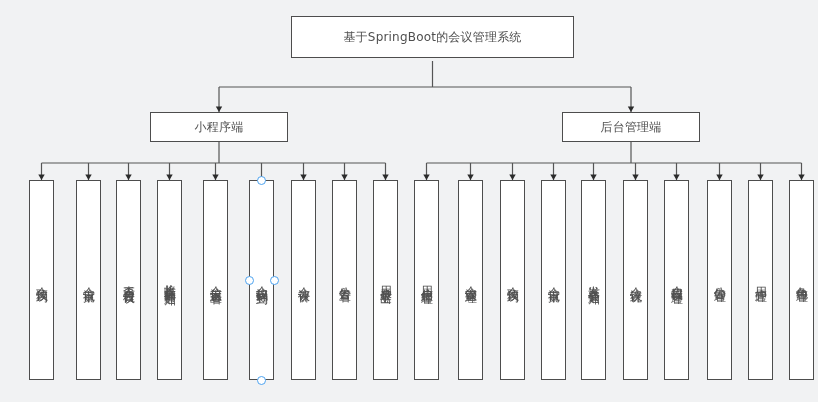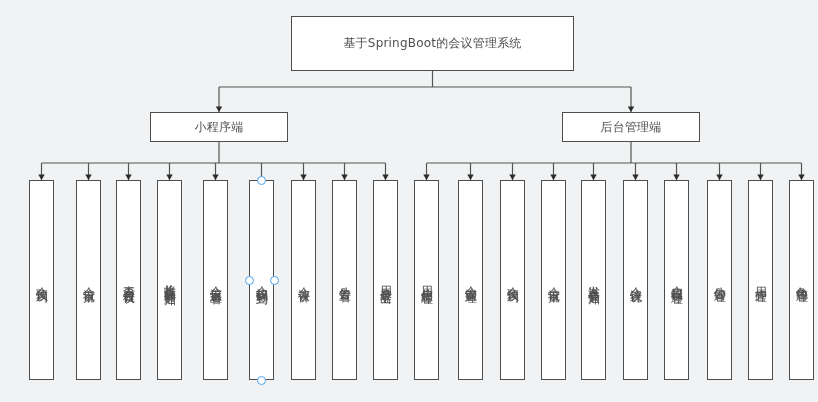--- a/index.html
+++ b/index.html
@@ -130,21 +130,21 @@
       <line x1="676.5" y1="163" x2="676.5" y2="180" stroke="#555555" stroke-width="1.2"></line>
       <path d="M673.3,174.5 L679.7,174.5 L676.5,180 Z" fill="#2b2b2b"></path>
       <line x1="719.5" y1="163" x2="719.5" y2="180" stroke="#555555" stroke-width="1.2"></line>
       <path d="M716.3,174.5 L722.7,174.5 L719.5,180 Z" fill="#2b2b2b"></path>
       <line x1="760.5" y1="163" x2="760.5" y2="180" stroke="#555555" stroke-width="1.2"></line>
       <path d="M757.3,174.5 L763.7,174.5 L760.5,180 Z" fill="#2b2b2b"></path>
       <line x1="801.5" y1="163" x2="801.5" y2="180" stroke="#555555" stroke-width="1.2"></line>
       <path d="M798.3,174.5 L804.7,174.5 L801.5,180 Z" fill="#2b2b2b"></path>
     </svg>
 
-  <div class="node node-root" id="root-node" style="left: 291px; top: 16px; width: 283px; height: 55px; text-align: right;">
+  <div class="node node-root" id="root-node" style="left: 291px; top: 16px; width: 283px; height: 42px; text-align: right;">
     <span>基于SpringBoot的会议管理系统</span>
   </div>
 
   <div class="node node-mid" id="mid-0" style="left: 150px; top: 112px; width: 138px; height: 30px;">
     <span>小程序端</span>
   </div>
 
   <div class="node node-mid" id="mid-1" style="left: 562px; top: 112px; width: 138px; height: 30px;">
     <span>后台管理端</span>
   </div>

